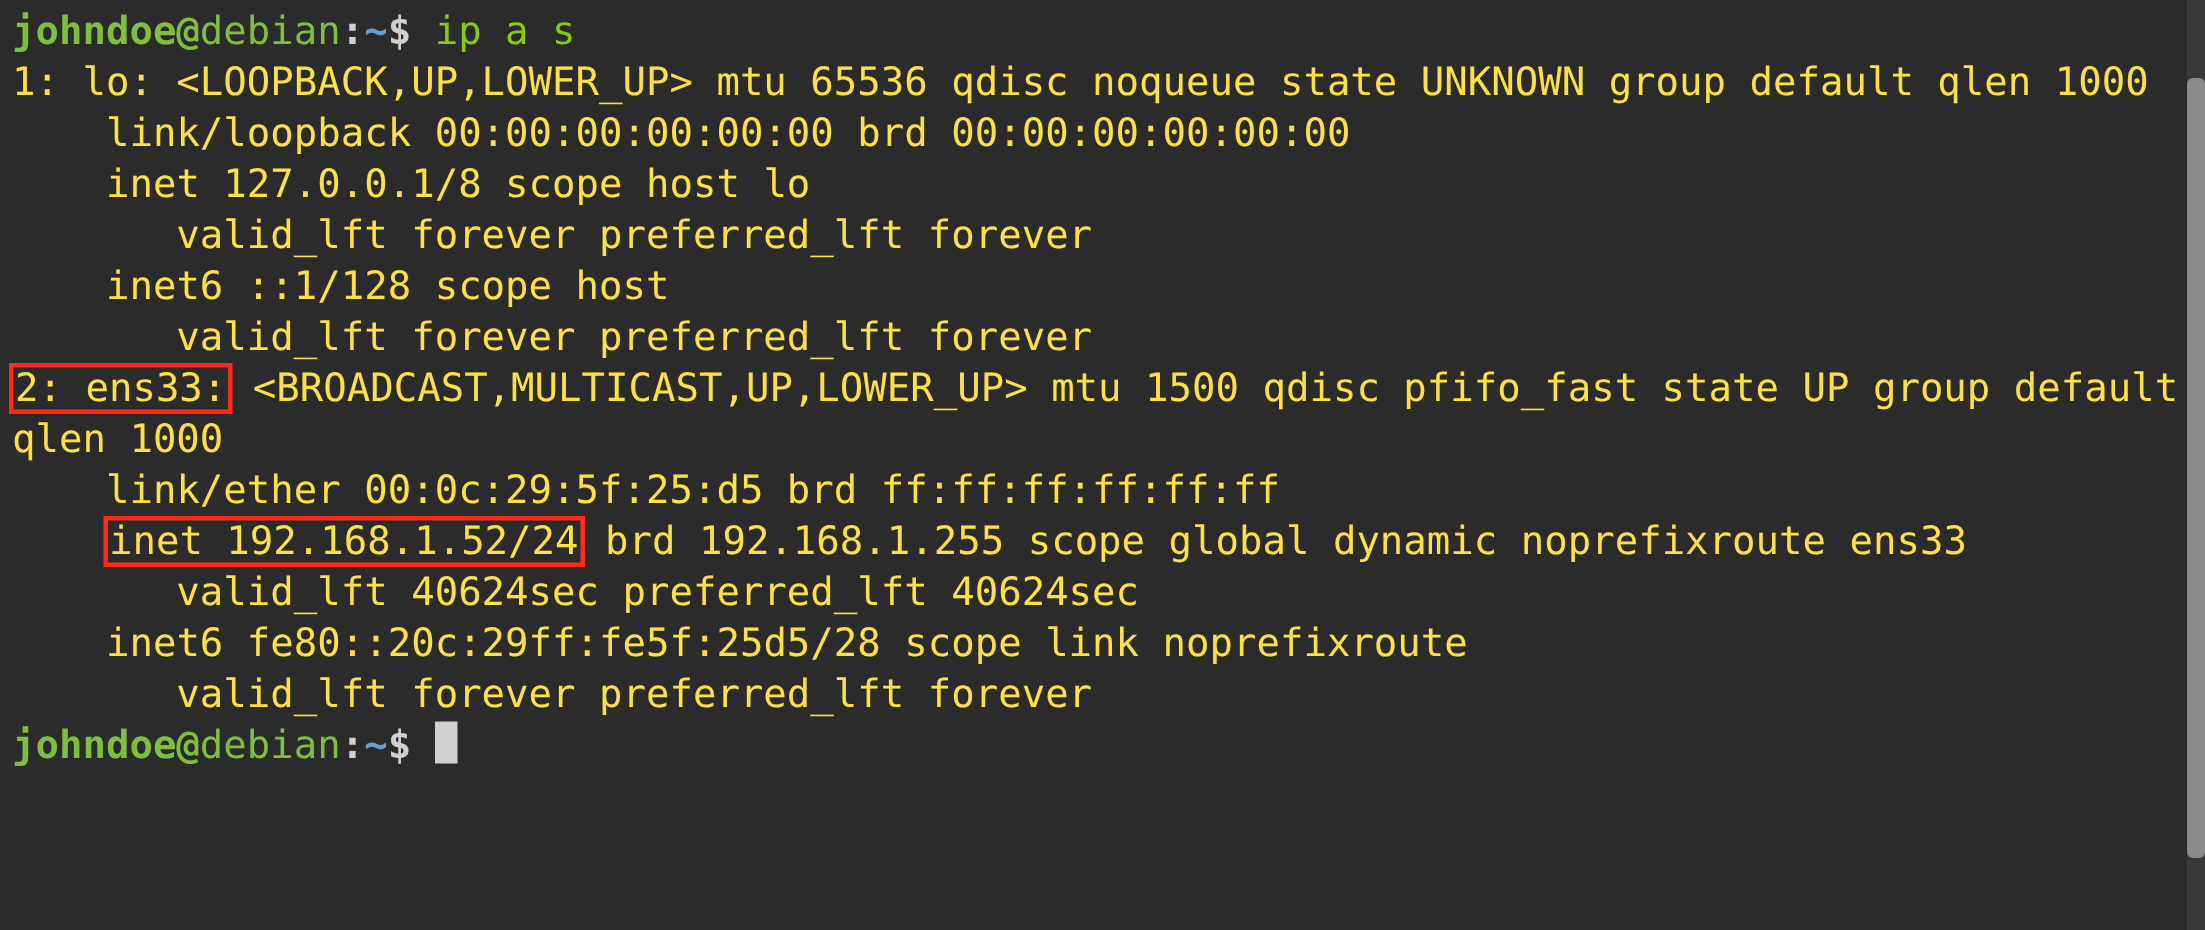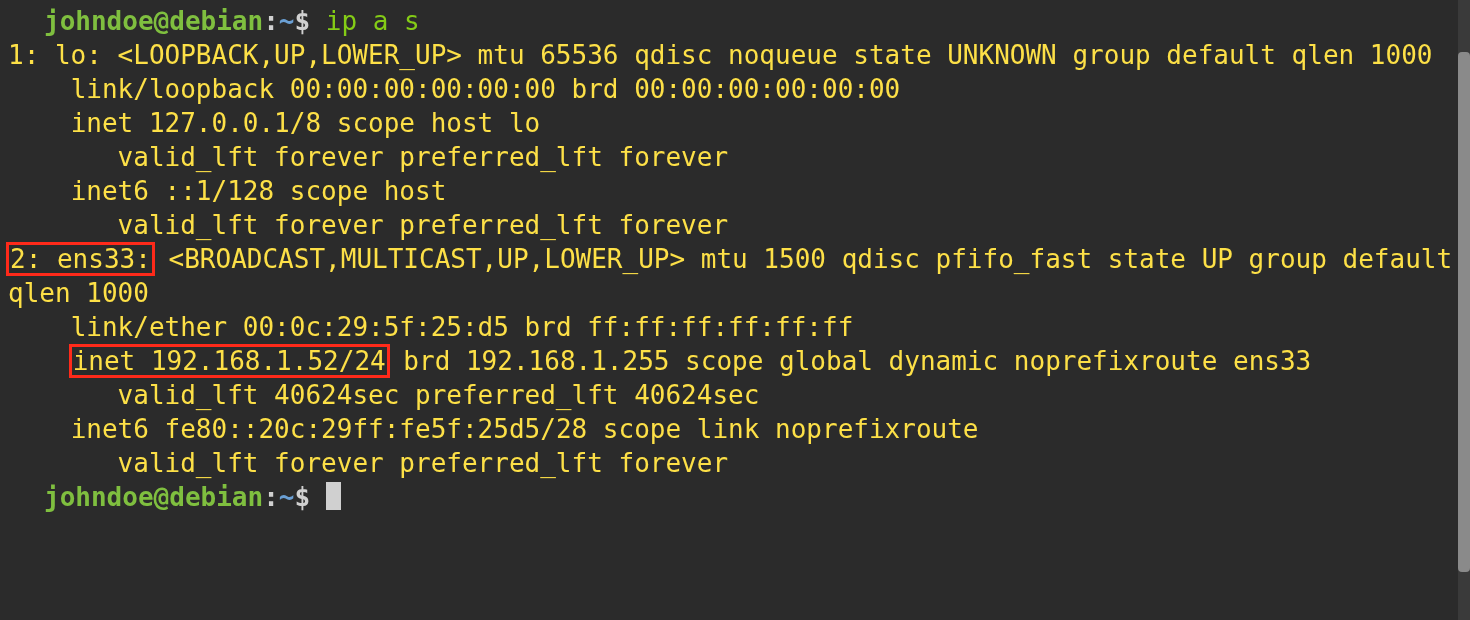--- a/index.html
+++ b/index.html
@@ -17,22 +17,22 @@
     background: #2b2b2b;
     font-family: "DejaVu Sans Mono", "Liberation Mono", monospace;
     font-size: 26px;
     line-height: 34px;
     color: #d0d0d0;
     white-space: pre-wrap;
     word-break: break-all;
     padding: 4px 6px 4px 8px;
     box-sizing: border-box;
   }
-  .user  { color: #7fbf3f; font-weight: bold; margin-left: 36px; }
-  .host  { color: #7fbf3f; font-weight: bold; }
+  .user  { color: #7fbf3f; font-weight: bold; }
+  .host  { color: #7fbf3f; font-weight: normal; }
   .at    { color: #7fbf3f; font-weight: bold; }
   .colon { color: #d0d0d0; font-weight: bold; }
   .path  { color: #6a9fd4; font-weight: bold; }
   .dollar{ color: #d0d0d0; font-weight: bold; }
   .cmd   { color: #84cc16; }
   .out   { color: #fde047; }
   .hl1, .hl2 {
     outline: 3px solid #ff2a1a;
     outline-offset: -1px;
     padding: 0 2px;

